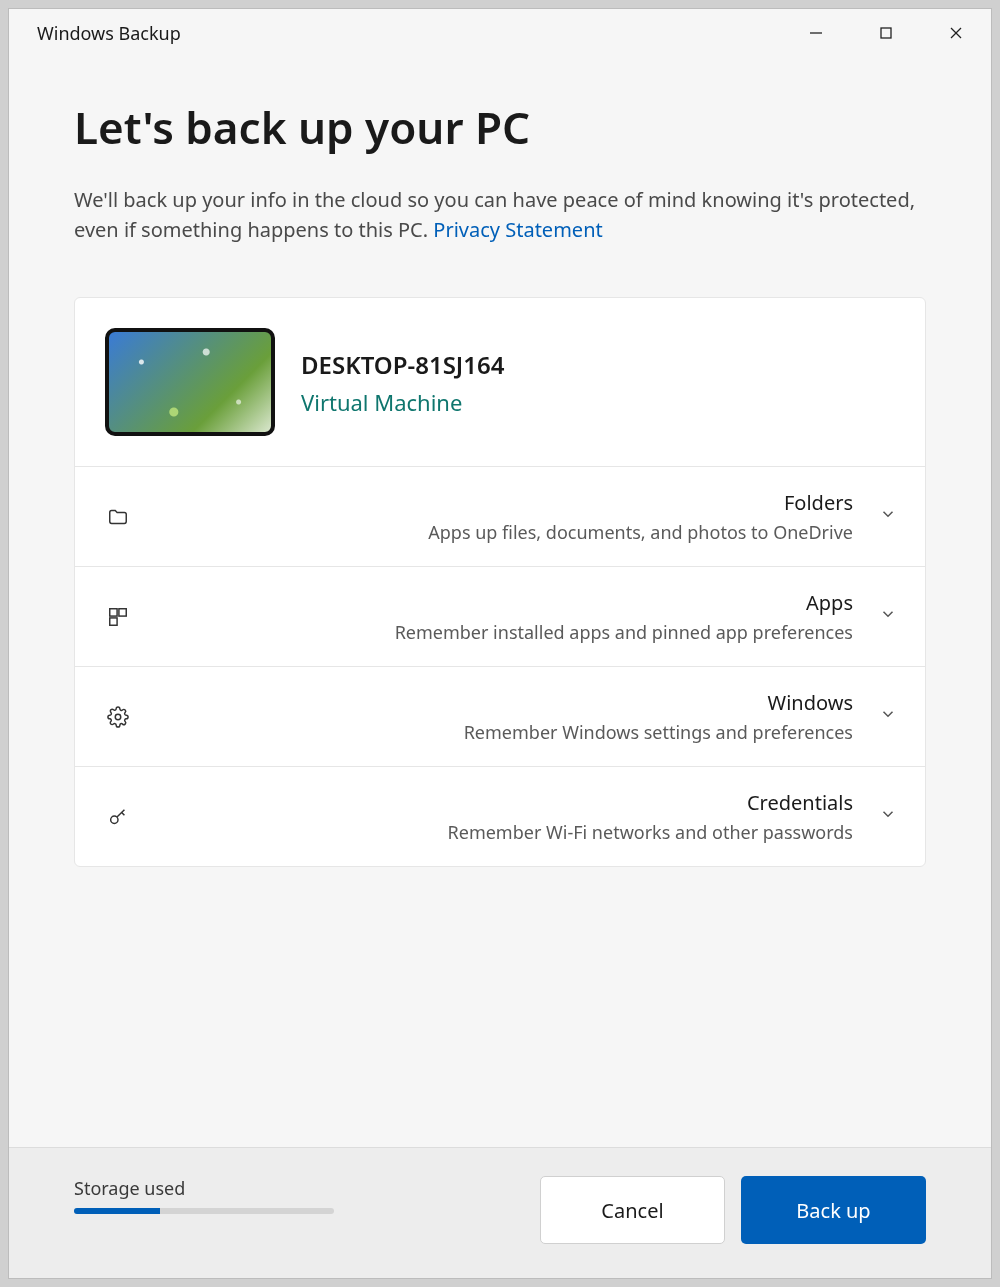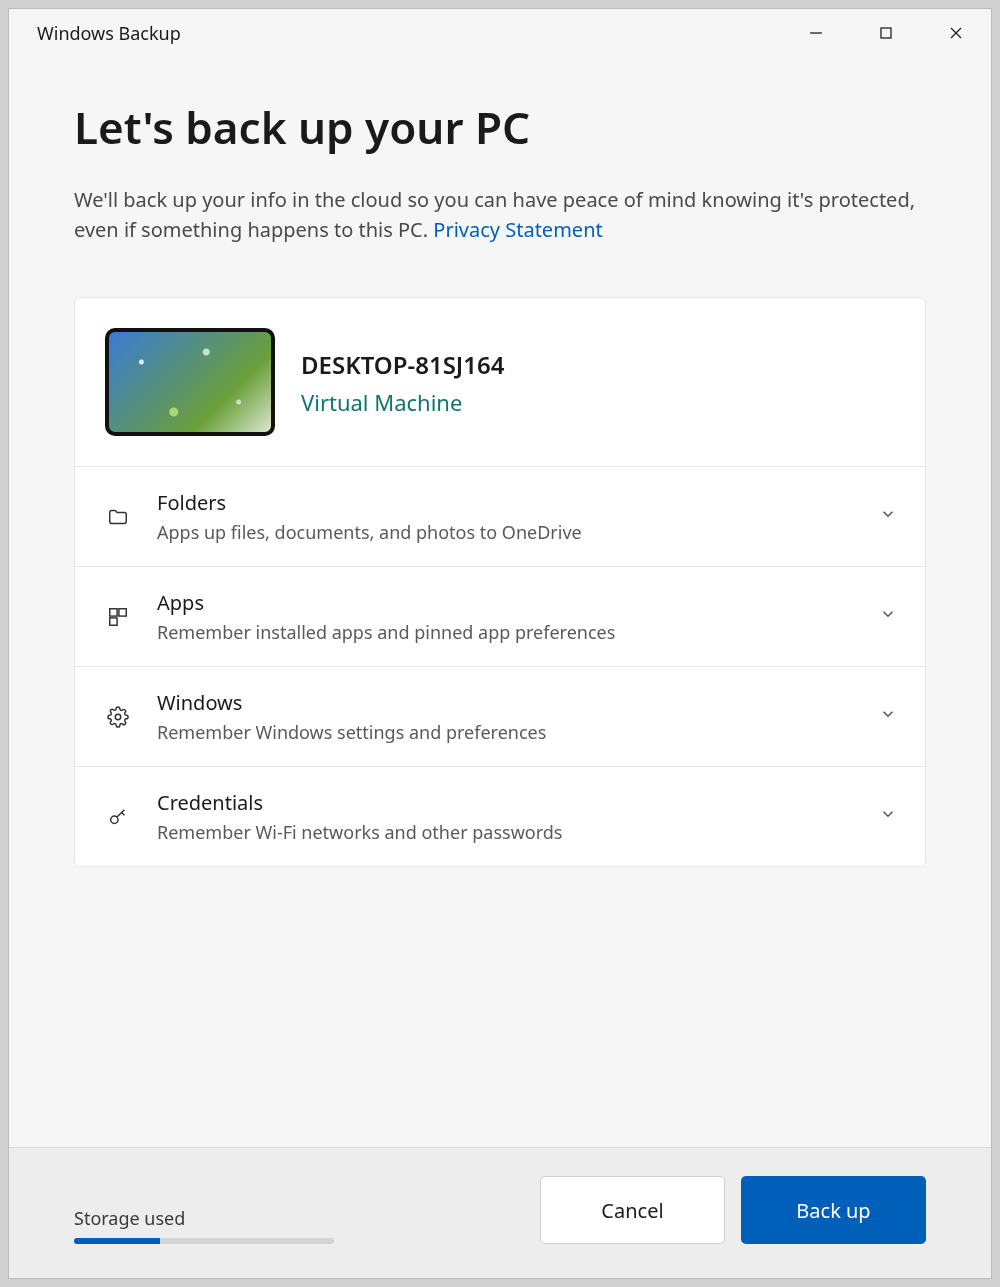--- a/index.html
+++ b/index.html
@@ -119,40 +119,40 @@
   }
   .item-row:last-child { border-bottom: none; }
   .item-icon {
     width: 26px;
     flex-shrink: 0;
     color: #333;
     display:flex;
     align-items:center;
     justify-content:center;
   }
-  .item-text { flex: 1; }
+  .item-text { flex: 1; text-align: right; }
   .item-text .item-title {
     font-size: 20px;
     color: #1a1a1a;
     margin-bottom: 4px;
   }
   .item-text .item-sub {
     font-size: 18px;
     color: #5a5a5a;
   }
   .chevron {
     color: #555;
     flex-shrink: 0;
   }
   .footer {
     background: #ededed;
     border-top: 1px solid #dcdcdc;
     padding: 28px 65px 34px 65px;
     display: flex;
-    align-items: flex-end;
+    align-items: flex-start;
     justify-content: space-between;
   }
   .storage { }
   .storage-label {
     font-size: 18px;
     color: #3a3a3a;
     margin-bottom: 8px;
   }
   .storage-values {
     font-size: 18px;

